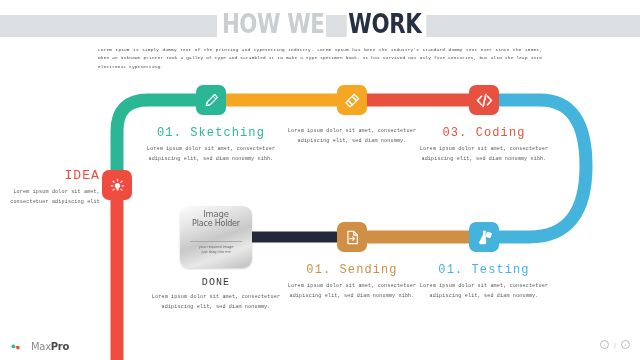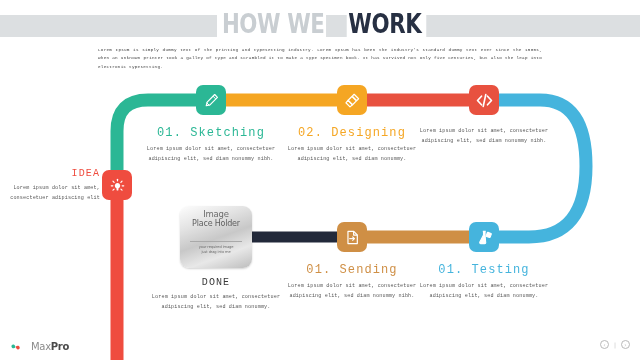--- a/index.html
+++ b/index.html
@@ -78,21 +78,21 @@
     letter-spacing:0.15px;
   }
 
   
   #idea-text{
     position:absolute;left:8px;top:168px;width:92px;
     text-align:right;
     font-family:"Liberation Mono", monospace;
   }
   #idea-title{
-    font-size:10px;letter-spacing:1.1px;color:#ef4c3f;margin-bottom:4px;
+    font-size:13px;letter-spacing:1.1px;color:#ef4c3f;margin-bottom:4px;
   }
   #idea-body{
     font-size:5.1px;line-height:2.05;color:#575757;letter-spacing:0.15px;
   }
 
   
   #img-ph{
     position:absolute;left:180px;top:206px;width:72px;height:62px;
     border-radius:9px;
     background:linear-gradient(160deg,#fdfdfd 0%,#e3e3e3 28%,#c8c8c8 52%,#e8e8e8 74%,#bdbdbd 100%);
@@ -246,25 +246,25 @@
   <div id="idea-title">IDEA</div>
   <div id="idea-body">Lorem ipsum dolor sit amet, consectetuer adipiscing elit</div>
 </div>
 
 <div class="step-text" style="left:145px;top:126px;">
   <div class="step-title" style="color:#2bb795;">01. Sketching</div>
   <div class="step-body">Lorem ipsum dolor sit amet, consectetuer adipiscing elit, sed diam nonummy nibh.</div>
 </div>
 
 <div class="step-text" style="left:286px;top:126px;">
-  <div class="step-title" style="color:#f5a623;">02. Designing</div>
   <div class="step-body">Lorem ipsum dolor sit amet, consectetuer adipiscing elit, sed diam nonummy.</div>
 </div>
 
 <div class="step-text" style="left:418px;top:126px;">
+  <div class="step-title" style="color:#e8513f;">03. Coding</div>
   <div class="step-body">Lorem ipsum dolor sit amet, consectetuer adipiscing elit, sed diam nonummy nibh.</div>
 </div>
 
 <div class="step-text" style="left:418px;top:263px;">
   <div class="step-title" style="color:#45b4dd;">01. Testing</div>
   <div class="step-body">Lorem ipsum dolor sit amet, consectetuer adipiscing elit, sed diam nonummy.</div>
 </div>
 
 <div class="step-text" style="left:286px;top:263px;">
   <div class="step-title" style="color:#cf8f45;">01. Sending</div>

